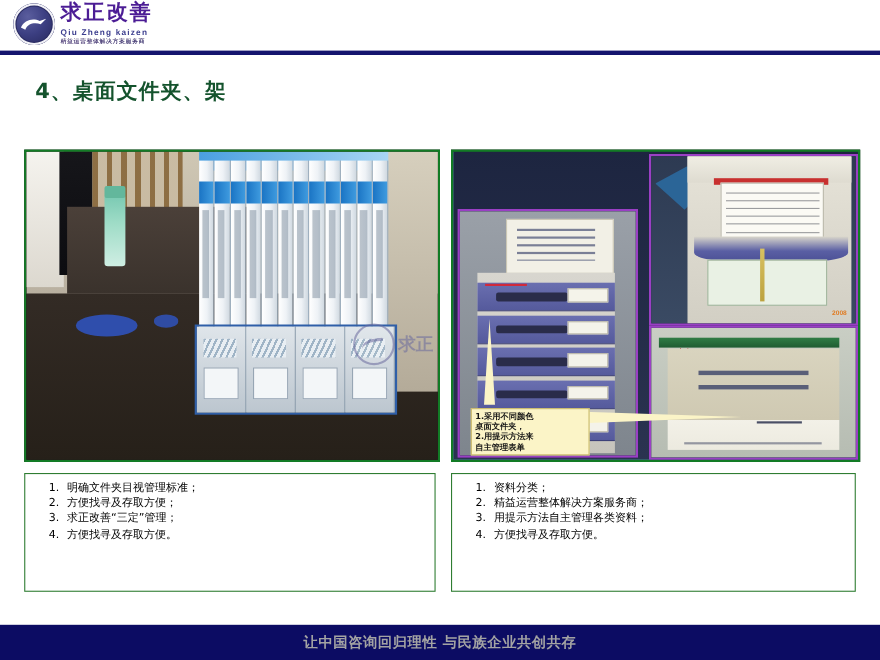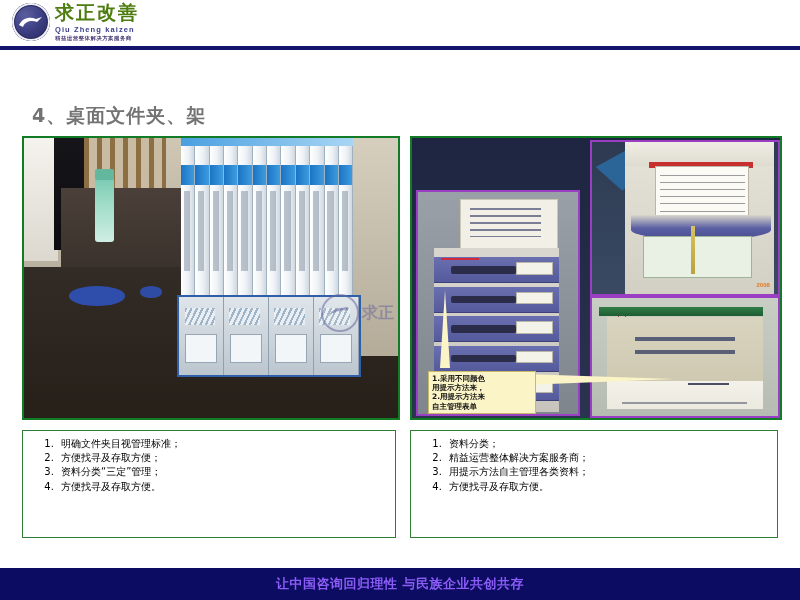--- a/index.html
+++ b/index.html
@@ -43,23 +43,23 @@
   }
   .logo-text {
     display: flex;
     flex-direction: column;
     justify-content: center;
     line-height: 1;
   }
   .logo-cn {
     font-size: 19px;
     font-weight: bold;
-    color: #4d7c0f;
+    color: #4c1d95;
     letter-spacing: 2px;
-    font-family: Liberation Serif, serif;
+    font-family: Liberation Mono, monospace;
   }
   .logo-en {
     font-size: 7.5px;
     font-weight: bold;
     color: #3b3d8e;
     letter-spacing: 1.1px;
     margin-top: 4px;
     font-family: "Liberation Sans", sans-serif;
   }
   .logo-tag {
@@ -77,24 +77,23 @@
     width: 800px; height: 4px;
     background: #14146e;
   }
 
   
   .slide-title {
     position: absolute;
     left: 32px; top: 70px;
     font-size: 19px;
     font-weight: bold;
-    color: #737373;
+    color: #14532d;
     letter-spacing: 1px;
     font-family: "DejaVu Sans", sans-serif;
-    margin-top: 33px;
   }
 
   
   .photo-panel {
     position: absolute;
     border: 2px solid #127b25;
     background: #101010;
     overflow: hidden;
   }
   #photo-left  { left: 22px;  top: 136px; width: 374px; height: 280px; }
@@ -365,21 +364,21 @@
   .footer {
     position: absolute;
     left: 0; top: 568px;
     width: 800px; height: 32px;
     background: #0c0c63;
     display: flex;
     align-items: center;
     justify-content: center;
   }
   .footer-text {
-    color: #8b5cf6;
+    color: #a3a3a3;
     font-size: 13px;
     font-weight: bold;
     letter-spacing: 0.5px;
     font-family: "DejaVu Sans", sans-serif;
   }
 </style>
 </head>
 <body>
 
 <div class="header">
@@ -508,32 +507,32 @@
         <i class="doc-line" style="top:36%"></i>
         <div class="doc-sign"></div>
         <div class="doc-foot"></div>
       </div>
     </div>
 
     <div class="callout-tail-a"></div>
     <div class="callout-tail-b"></div>
     <div class="callout">
       <div>1.采用不同颜色</div>
-      <div>用提示方法来，</div>
+      <div>桌面文件夹，</div>
       <div>2.用提示方法来</div>
       <div>自主管理表单</div>
     </div>
   </div>
 </div>
 
 <div class="text-box" id="textbox-left">
   <ol>
     <li>明确文件夹目视管理标准；</li>
     <li>方便找寻及存取方便；</li>
-    <li>资料分类“三定”管理；</li>
+    <li>求正改善“三定”管理；</li>
     <li>方便找寻及存取方便。</li>
   </ol>
 </div>
 
 <div class="text-box" id="textbox-right">
   <ol>
     <li>资料分类；</li>
     <li>精益运营整体解决方案服务商；</li>
     <li>用提示方法自主管理各类资料；</li>
     <li>方便找寻及存取方便。</li>

